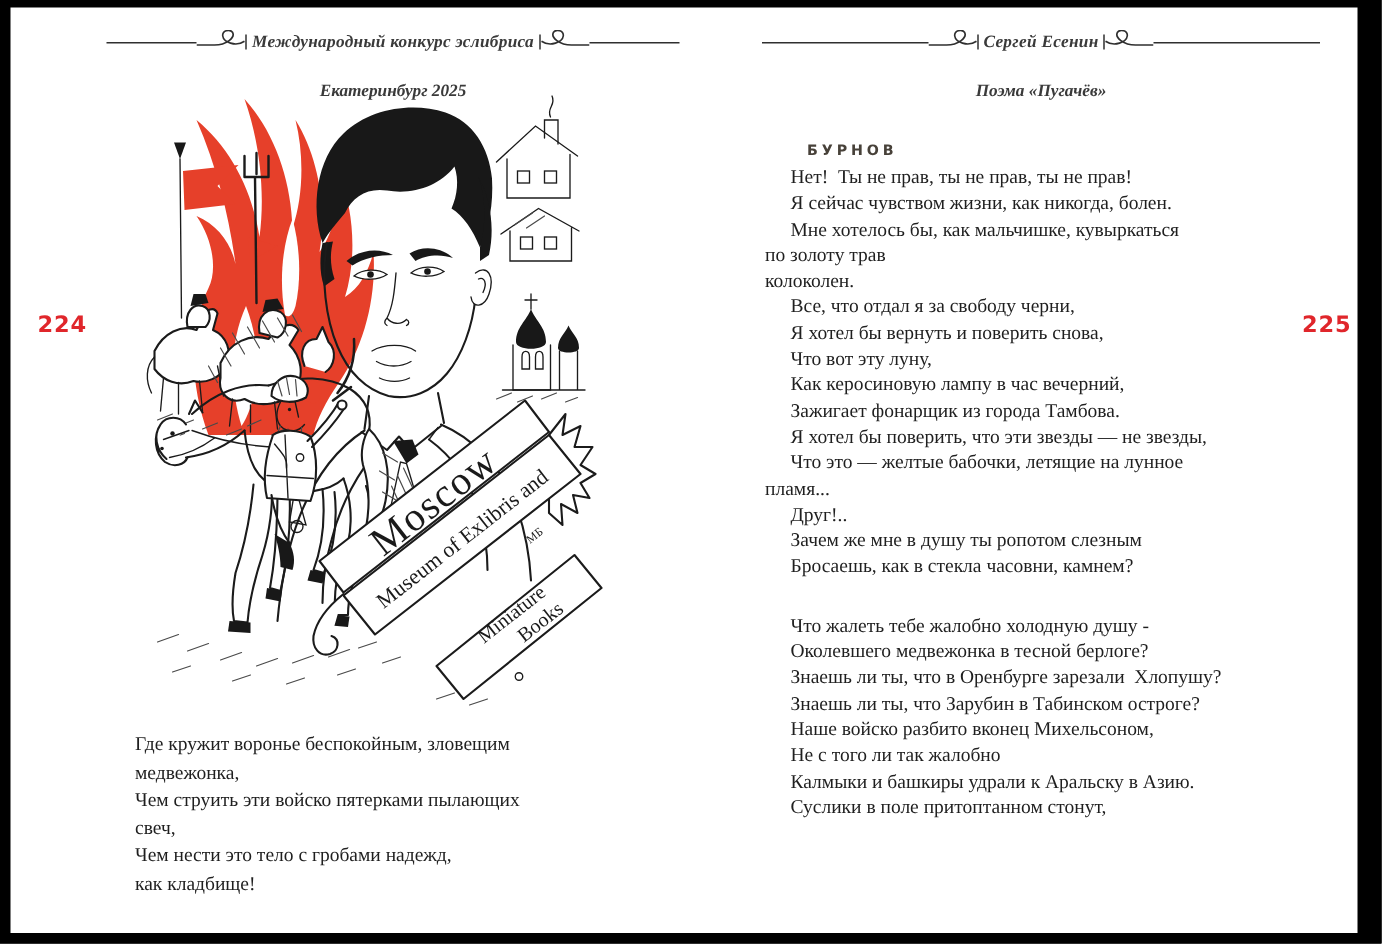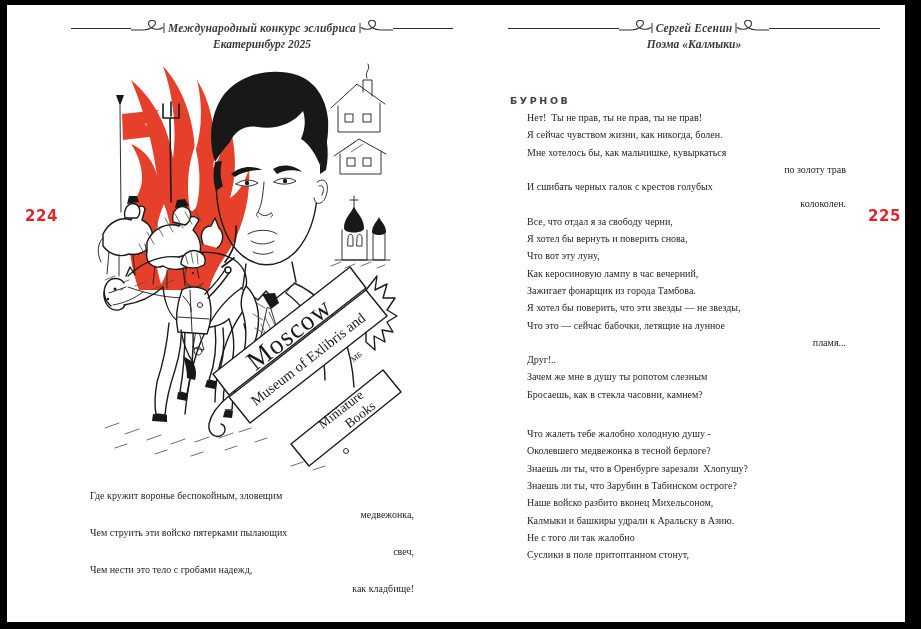--- a/index.html
+++ b/index.html
@@ -5,31 +5,31 @@
   html,body{margin:0;padding:0;background:#000;}
   #frame{position:relative;width:921px;height:629px;background:#000;overflow:hidden;
          font-family:"Liberation Serif", serif;}
   #spread{position:absolute;left:7px;top:5px;width:898px;height:617px;background:#fff;}
 
   .hdr{position:absolute;color:var(--header-ink);}
   .hrow{display:flex;align-items:center;}
   .hline{flex:1;border-top:1.4px solid #2f2f2f;}
   .htitle{white-space:nowrap;font-style:italic;font-weight:bold;font-size:11.5px;
           padding:0 3px;letter-spacing:.2px;}
-  .hsub{text-align:center;font-style:italic;font-weight:bold;font-size:11.5px;margin-top:2px;}
+  .hsub{text-align:center;font-style:italic;font-weight:bold;font-size:11.5px;margin-top:19px;}
   .curl{flex:0 0 auto;display:block;}
 
   .pagenum{position:absolute;font-family:"DejaVu Sans",sans-serif;font-weight:bold;
            font-size:15px;color:var(--accent-red);letter-spacing:.6px;}
 
   .poem{position:absolute;color:var(--ink);}
-  .pl{white-space:pre;font-size:10px;}
-  .pl.r{text-align:right;padding-left:0 !important;}
+  .pl{white-space:pre;font-size:13px;}
+  .pl.r{padding-left:0 !important;}
   .speaker{font-family:"DejaVu Sans",sans-serif;font-weight:bold;font-size:9.5px;
-           letter-spacing:2.6px;color:var(--label-ink);line-height:15px;margin-bottom:1px;}
+           letter-spacing:2.6px;color:var(--label-ink);line-height:15px;margin-bottom:1px;margin-left:28px;}
   .stanza-gap{height:22px;}
   #poem-left .pl{line-height:18.5px;}
   #poem-right .pl{line-height:17.3px;padding-left:17px;}
 
   #illo{position:absolute;left:88px;top:57px;}
   .lineart{stroke:#1b1b1b;fill:none;stroke-width:1.4;stroke-linecap:round;stroke-linejoin:round;}
   .thin{stroke:#1b1b1b;fill:none;stroke-width:.9;stroke-linecap:round;}
   .hatch{stroke:#4a4a4a;fill:none;stroke-width:.8;stroke-linecap:round;}
   .darkfill{fill:#181818;stroke:none;}
   .whitefill{fill:#fff;}
@@ -69,21 +69,21 @@
         </svg>
         <span class="htitle">Сергей Есенин</span>
         <svg class="curl" width="34" height="16" viewBox="0 0 34 16">
           <g transform="translate(34,0) scale(-1,1)">
             <path d="M0,10 H12 C20,10 26,5 24,1.5 C22,-1 17,0.5 17.5,4 C18,8 26,11.5 32,7.5" stroke="#2f2f2f" stroke-width="1.1" fill="none"></path>
             <path d="M33,3 V13" stroke="#2f2f2f" stroke-width="1" fill="none"></path>
           </g>
         </svg>
         <div class="hline"></div>
       </div>
-      <div class="hsub">Поэма «Калмыки»</div>
+      <div class="hsub">Поэма «Пугачёв»</div>
     </div>
 
     <div class="pagenum" style="left:18px;top:202px;">224</div>
     <div class="pagenum" style="left:861px;top:202px;">225</div>
 
     <svg id="illo" width="350" height="410" viewBox="0 0 350 410">
 
       <g>
         <path fill="var(--flame-red)" d="M44,228 C32,196 30,158 44,130 C50,118 47,98 36,82 C50,88 59,100 62,114 C58,84 50,50 36,18 C58,36 73,64 78,96 C82,66 78,32 68,4 C88,26 99,58 100,90 C107,70 108,42 102,18 C117,42 123,76 118,106 C127,94 132,74 131,54 C141,78 143,110 135,136 C145,130 151,118 154,106 C156,138 147,170 131,193 C122,206 116,218 114,228 Z"></path>
         <path fill="#fff" d="M66,222 C58,196 58,166 69,142 C75,158 79,178 75,198 C73,208 70,216 66,222 Z"></path>
@@ -225,38 +225,37 @@
         <div class="pl">Чем нести это тело с гробами надежд,</div>
         <div class="pl r">как кладбище!</div>
       </div>
 
     <div id="poem-right" class="poem" style="left:503px;top:88px;width:336px;">
         <div class="speaker">БУРНОВ</div>
         <div class="pl">Нет!  Ты не прав, ты не прав, ты не прав!</div>
         <div class="pl">Я сейчас чувством жизни, как никогда, болен.</div>
         <div class="pl">Мне хотелось бы, как мальчишке, кувыркаться</div>
         <div class="pl r">по золоту трав</div>
-        <div class="pl">И сшибать черных галок с крестов голубых</div>
         <div class="pl r">колоколен.</div>
         <div class="pl">Все, что отдал я за свободу черни,</div>
         <div class="pl">Я хотел бы вернуть и поверить снова,</div>
         <div class="pl">Что вот эту луну,</div>
         <div class="pl">Как керосиновую лампу в час вечерний,</div>
         <div class="pl">Зажигает фонарщик из города Тамбова.</div>
         <div class="pl">Я хотел бы поверить, что эти звезды — не звезды,</div>
-        <div class="pl">Что это — сейчас бабочки, летящие на лунное</div>
+        <div class="pl">Что это — желтые бабочки, летящие на лунное</div>
         <div class="pl r">пламя...</div>
         <div class="pl">Друг!..</div>
         <div class="pl">Зачем же мне в душу ты ропотом слезным</div>
         <div class="pl">Бросаешь, как в стекла часовни, камнем?</div>
         <div class="stanza-gap"></div>
         <div class="pl">Что жалеть тебе жалобно холодную душу -</div>
         <div class="pl">Околевшего медвежонка в тесной берлоге?</div>
         <div class="pl">Знаешь ли ты, что в Оренбурге зарезали  Хлопушу?</div>
         <div class="pl">Знаешь ли ты, что Зарубин в Табинском остроге?</div>
         <div class="pl">Наше войско разбито вконец Михельсоном,</div>
+        <div class="pl">Не с того ли так жалобно</div>
         <div class="pl">Калмыки и башкиры удрали к Аральску в Азию.</div>
-        <div class="pl">Не с того ли так жалобно</div>
         <div class="pl">Суслики в поле притоптанном стонут,</div>
       </div>
 
   </div>
 </div>
 
 </body></html>

